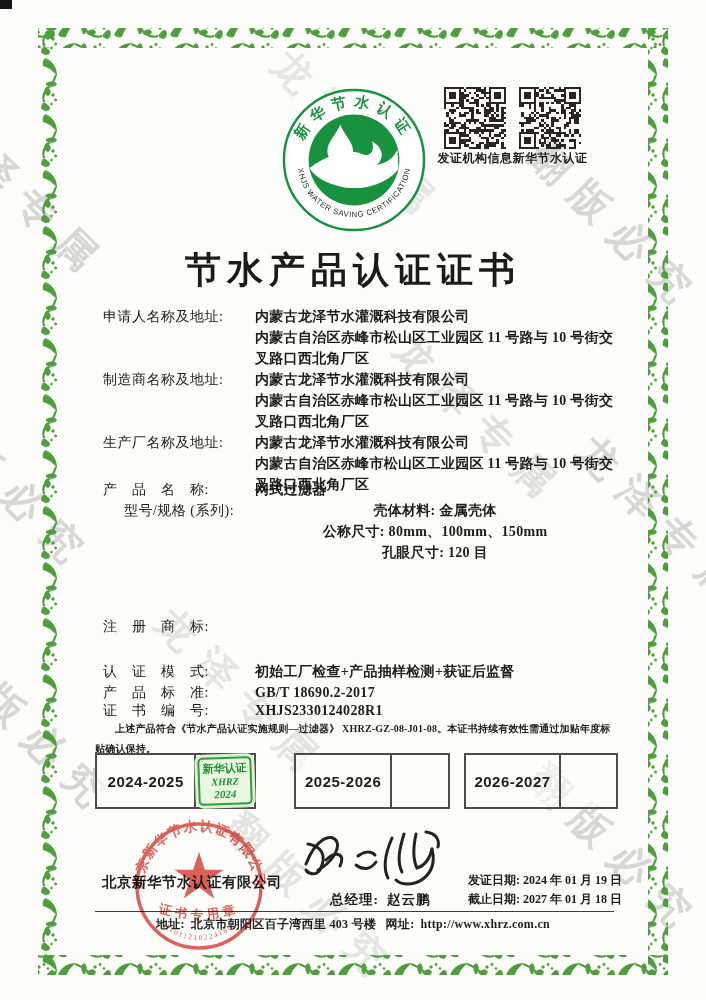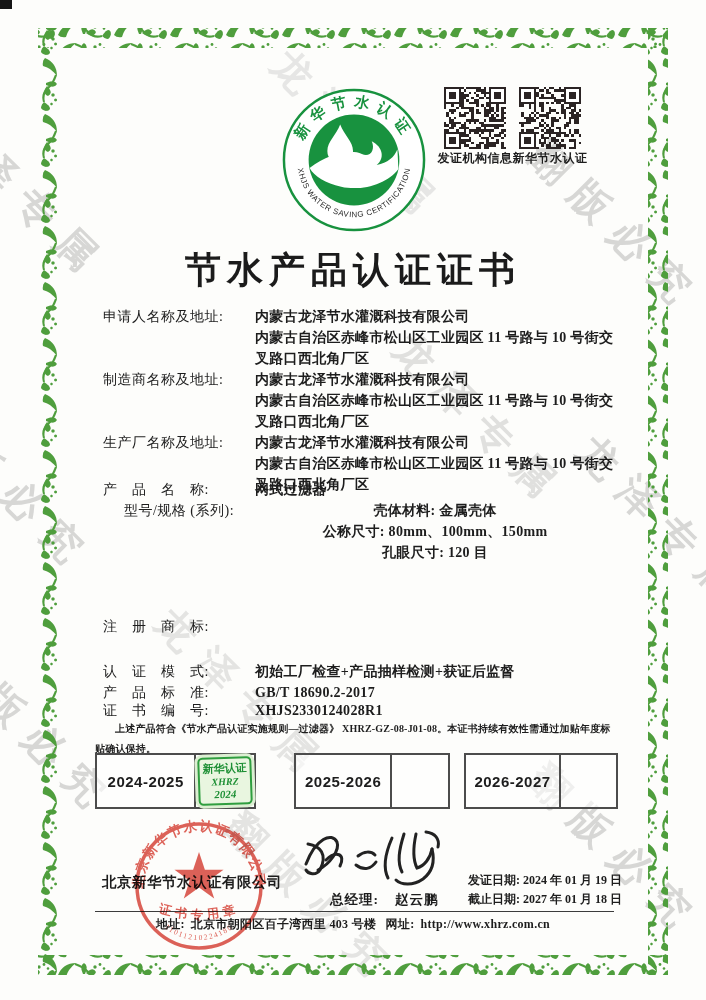--- a/index.html
+++ b/index.html
@@ -49,21 +49,21 @@
            display:flex;flex-direction:column;justify-content:center;line-height:13px;}
   .stk1{font-size:11px;font-weight:700;}
   .stk2{font-size:10px;font-weight:700;font-style:italic;}
   .stk3{font-size:11px;font-weight:700;font-style:italic;}
   
   .stamp{position:absolute;left:126px;top:813px;width:146px;height:146px;z-index:4;
          mix-blend-mode:multiply;opacity:.92;}
   .issuer{position:absolute;left:102px;top:873px;z-index:3;font-size:14.5px;font-weight:700;letter-spacing:.5px;}
   .signature{position:absolute;left:292px;top:820px;width:175px;height:70px;z-index:4;}
   .manager{position:absolute;left:330px;top:891px;z-index:3;font-size:13.5px;font-weight:700;letter-spacing:1px;}
-  .mgr-name{margin-left:16px;}
+  .mgr-name{margin-left:8px;}
   .dates{position:absolute;left:468px;top:871px;z-index:3;font-size:12px;font-weight:700;line-height:19px;}
   .rule{position:absolute;left:95px;top:911px;width:519px;border-top:1.5px solid #3c3c3c;z-index:3;}
   .footer{position:absolute;left:0;top:916px;width:706px;text-align:center;z-index:3;
           font-size:12px;font-weight:700;letter-spacing:.3px;}
   .footer span{margin:0 3px;}
 </style>
 </head>
 <body>
 
 <div class="page">

